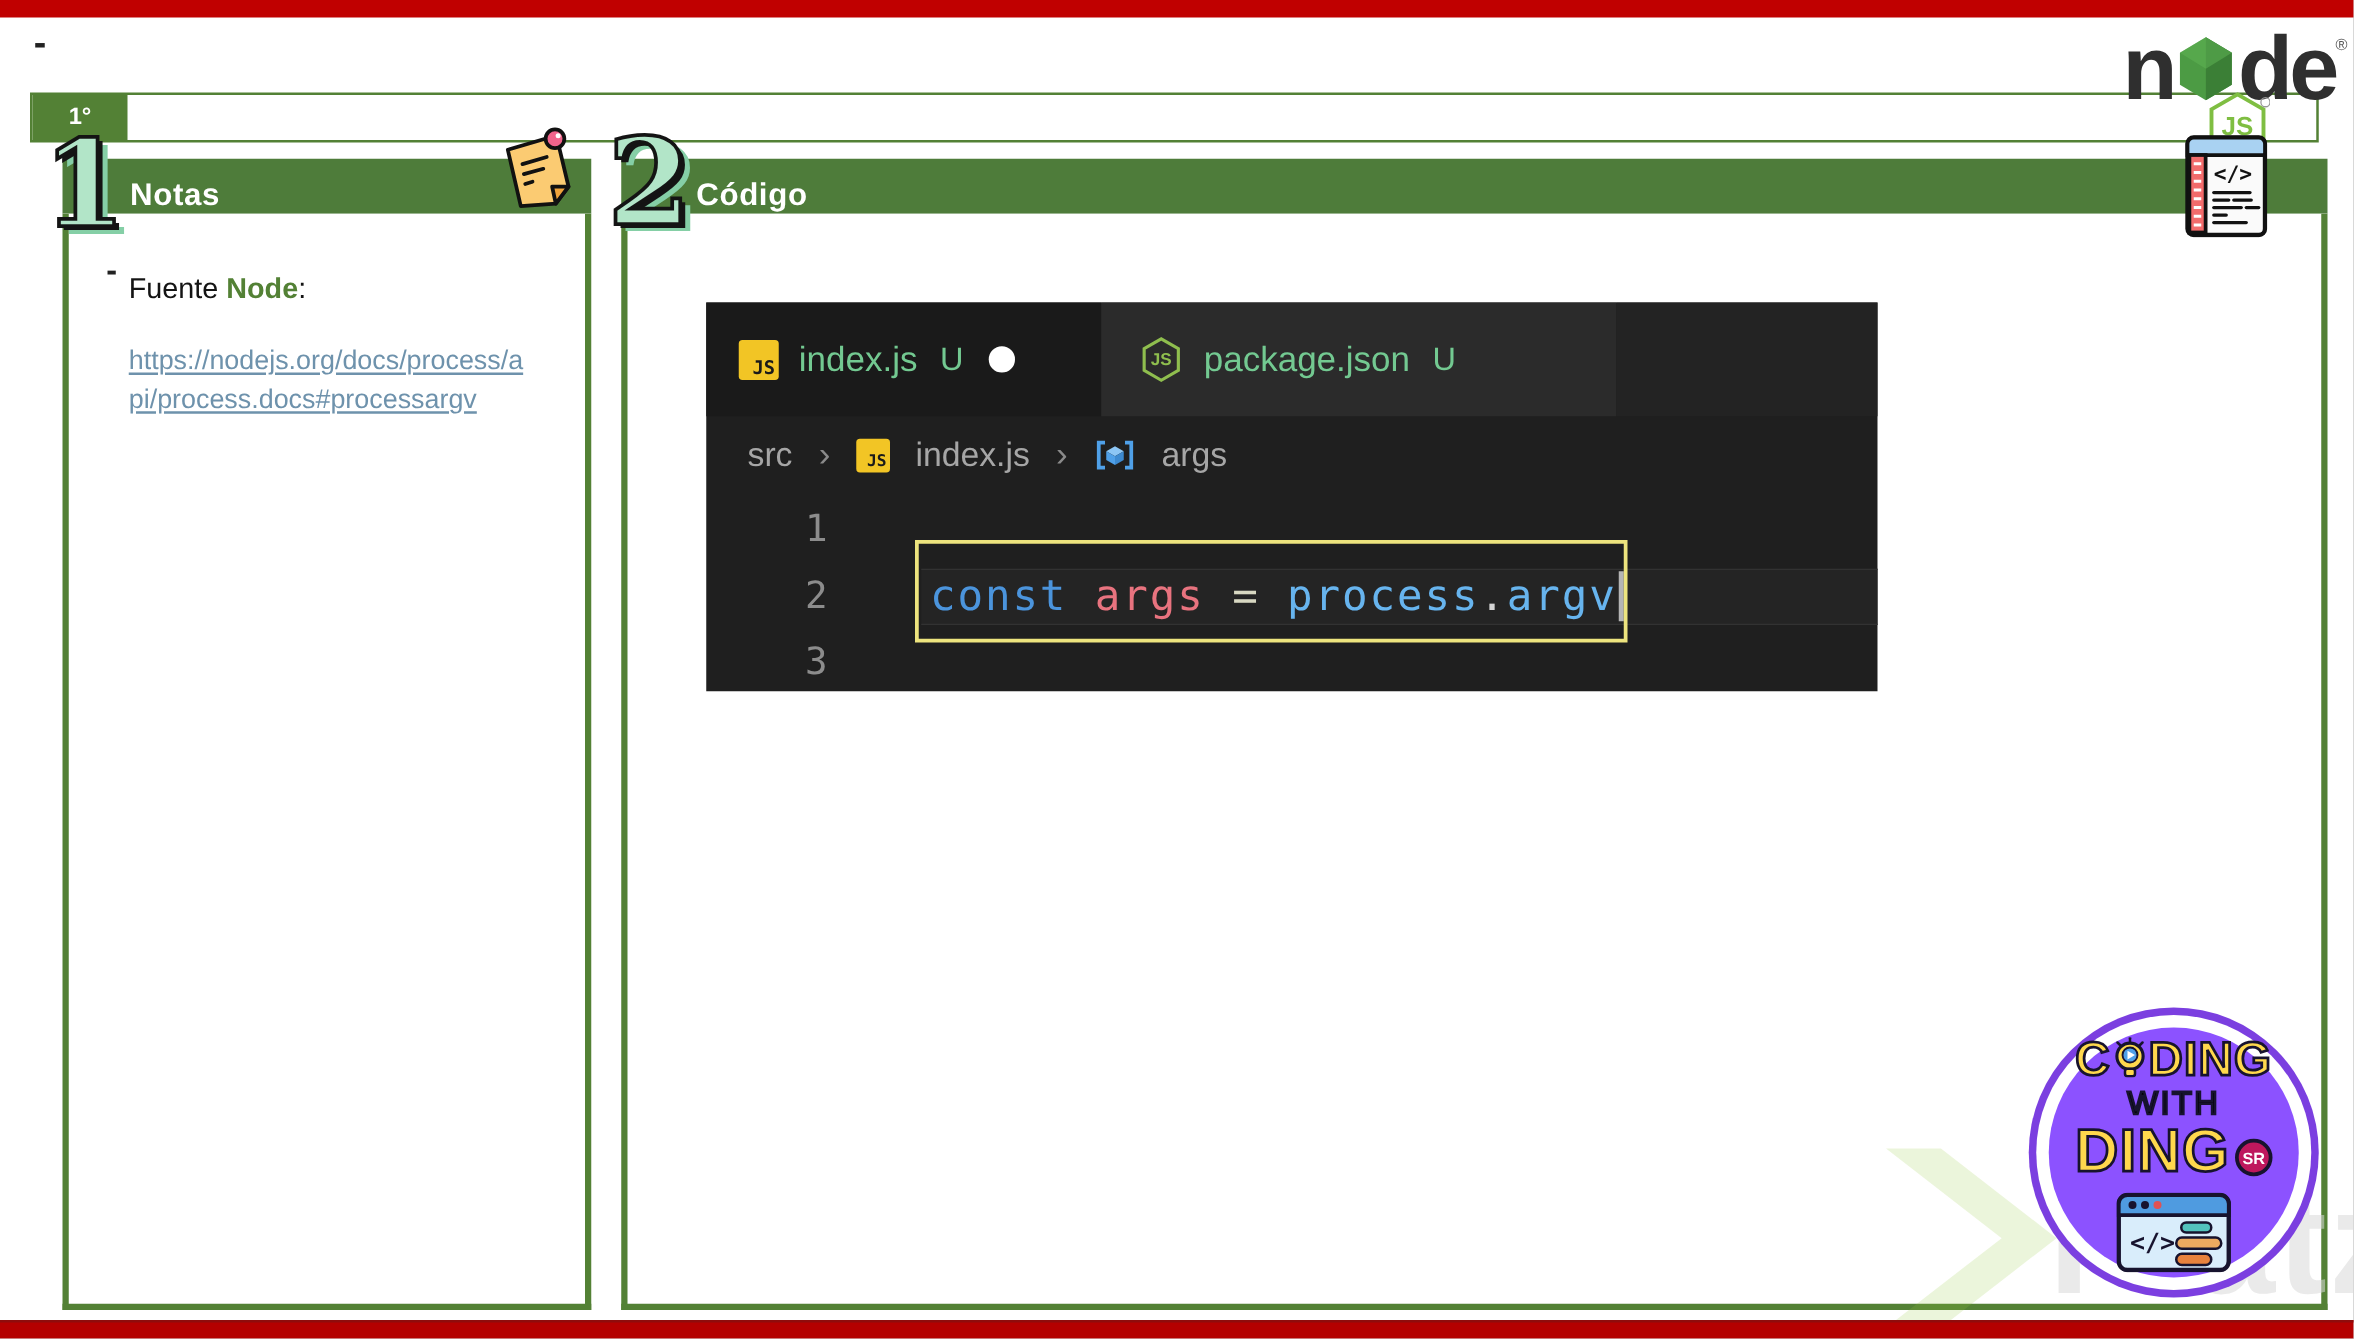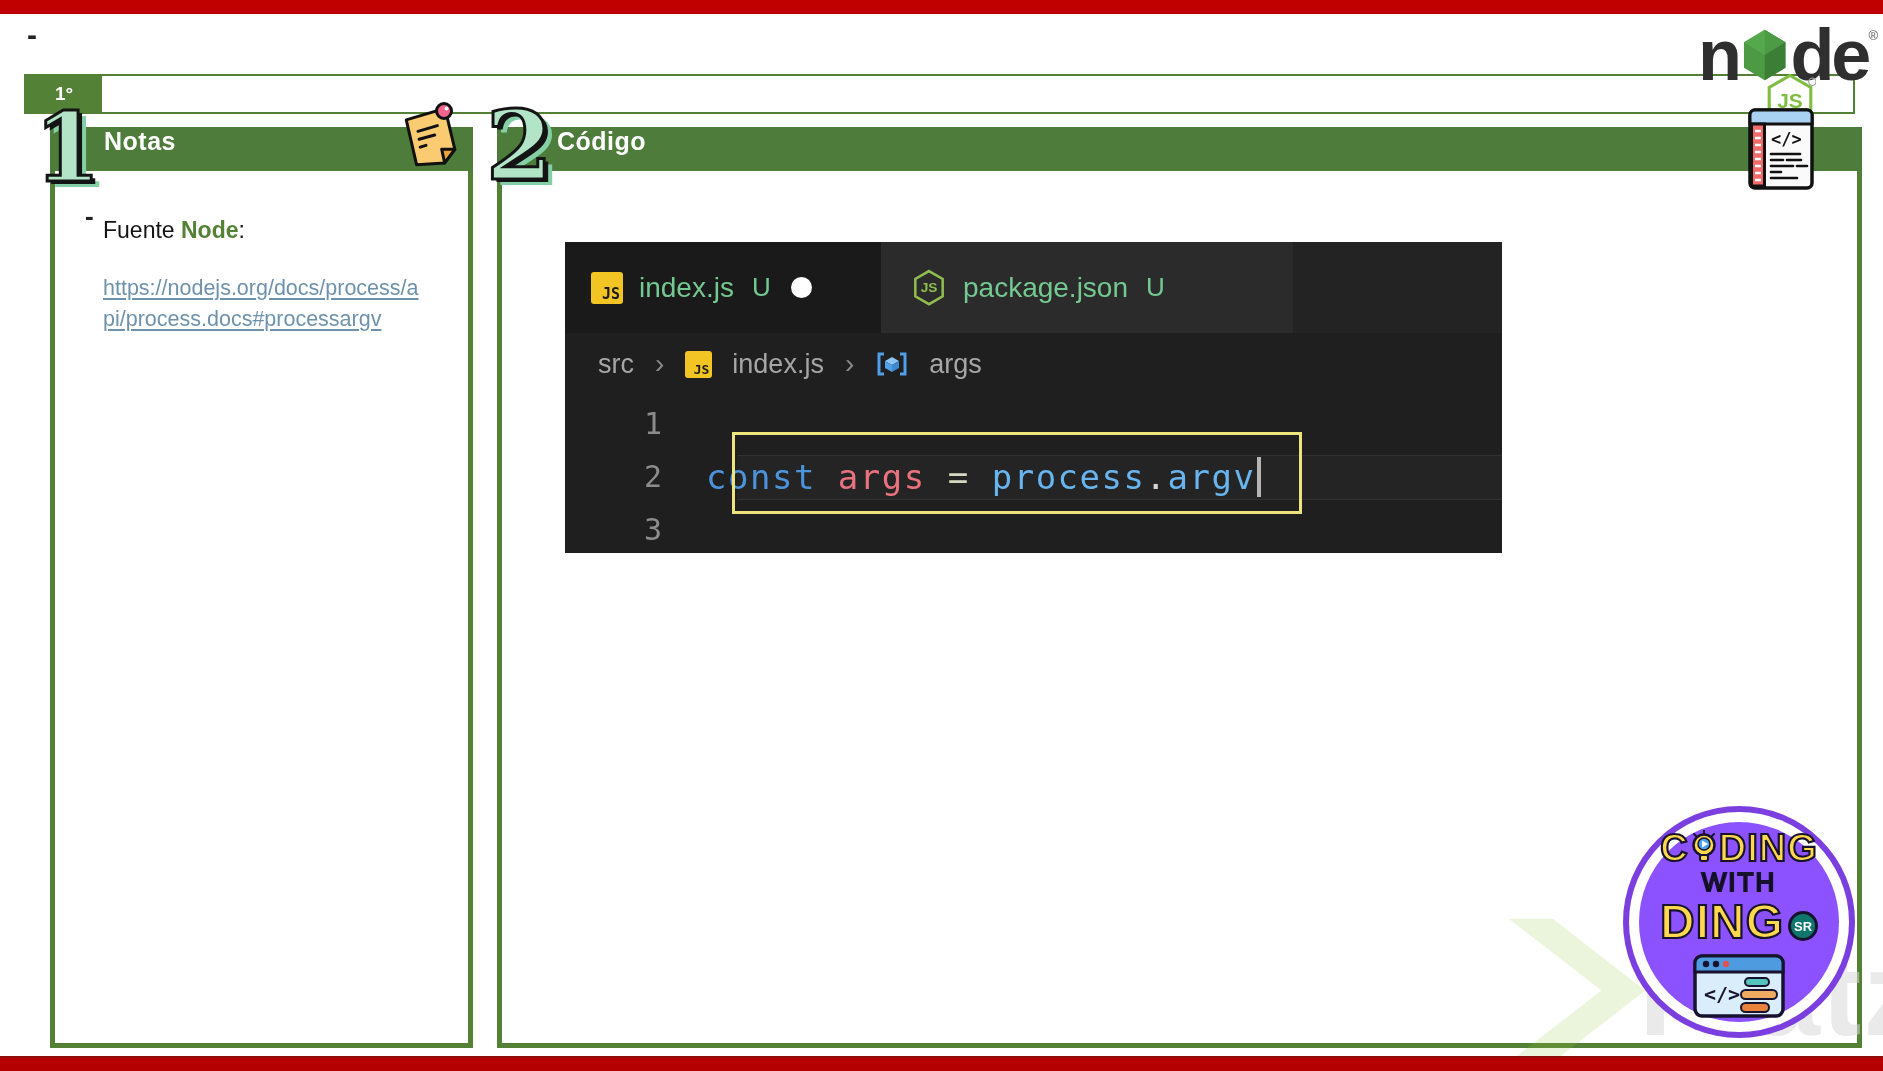--- a/index.html
+++ b/index.html
@@ -19,21 +19,21 @@
 
   
   .nodelogo { position:absolute; left:1698px; top:20px; width:180px; height:105px; z-index:3; }
   .nword { display:flex; align-items:center; height:70px; }
   .nletter { font-size:72px; font-weight:bold; color:#2F2F2F; line-height:58px; letter-spacing:-3px; }
   .nreg { font-size:13px; color:#555; align-self:flex-start; margin-top:8px; }
   .jsbadge { position:absolute; left:66px; top:52px; }
 
   
   .panel { position:absolute; z-index:1; }
-  .panel-head { height:44px; background:#4E7C3A; color:#fff; font-weight:bold; font-size:25px; display:flex; align-items:flex-start; letter-spacing:0.5px; }
+  .panel-head { height:44px; background:#4E7C3A; color:#fff; font-weight:bold; font-size:25px; display:flex; align-items:flex-end; letter-spacing:0.5px; }
   .panel-body { height:877px; border:5px solid #538135; border-top:none; background:#fff; }
   .panel.notes { left:50px; top:127px; width:423px; height:921px; }
   .panel.notes .panel-head { padding-left:54px; }
   .panel.code  { left:497px; top:127px; width:1365px; height:985px; }
   .panel.code .panel-head { padding-left:60px; }
 
   .note-dash { position:absolute; left:35px; top:74px; font-size:26px; font-weight:bold; color:#222; }
   .fuente { position:absolute; left:53px; top:90px; font-size:23px; color:#141414; }
   .fuente .green { color:#538135; font-weight:bold; }
   .doclink { position:absolute; left:53px; top:146px; font-size:21.5px; color:#6E92AC; line-height:31px; cursor:pointer; }
@@ -63,39 +63,39 @@
   .hexicon { margin-right:0; flex:none; }
 
   .crumbs { height:62px; display:flex; align-items:center; padding-left:33px; gap:20px; color:#A6A6A6; font-size:27px; }
   .sep { color:#8A8A8A; font-size:28px; margin:0 1px; }
 
   .codearea { position:relative; height:158px; font-family:"DejaVu Sans Mono",monospace; }
   .linehl { position:absolute; left:172px; right:0; top:60px; height:45px; background:#242424; border-top:1px solid #323232; border-bottom:1px solid #323232; }
   .crow { position:absolute; left:0; width:100%; height:53px; display:flex; align-items:center; }
   .r1 { top:2px; } .r2 { top:55px; } .r3 { top:108px; }
   .lnum { display:block; width:97px; text-align:right; color:#8C8C8C; font-size:30px; }
-  .codeline { margin-left:44px; font-size:34px; letter-spacing:1.5px; white-space:pre; }
+  .codeline { margin-left:82px; font-size:34px; letter-spacing:1.5px; white-space:pre; }
   .cursor { width:4px; height:40px; background:#B5B5B5; margin-left:2px; flex:none; }
   .annotation-box { position:absolute; left:167px; top:37px; width:570px; height:82px; border:3px solid #EDE47E; }
 
   
   .watermark { position:absolute; left:1488px; top:898px; z-index:1; display:flex; align-items:flex-start; }
   .wmtext { font-size:118px; font-weight:bold; color:#D9D9D9; opacity:0.55; margin-left:-34px; margin-top:28px; letter-spacing:2px; }
 
   
   .brand { position:absolute; left:1623px; top:806px; width:232px; height:232px; z-index:5; }
   .ring1 { position:absolute; inset:0; border-radius:50%; background:#7B3FE0; }
   .ring2 { position:absolute; inset:6px; border-radius:50%; background:#ffffff; }
   .disc  { position:absolute; inset:16px; border-radius:50%; background:#8C52FF; display:flex; flex-direction:column; align-items:center; justify-content:center; }
   .b-line1 { display:flex; align-items:center; }
   .by { font-weight:bold; color:#FFD84D; -webkit-text-stroke:2.2px #17132e; font-size:38px; letter-spacing:1px; }
   .b-line2 { font-weight:normal; color:#000000; -webkit-text-stroke:2px #17132e; font-size:26px; letter-spacing:2px; margin-top:-3px; }
   .b-line3 { display:flex; align-items:center; gap:4px; margin-top:-4px; }
   .b-line3 .by { font-size:48px; }
-  .srbadge { width:30px; height:30px; border-radius:50%; background:#0f766e; border:3px solid #17132e; color:#fff; font-size:13px; font-weight:bold;
+  .srbadge { width:30px; height:30px; border-radius:50%; background:#be185d; border:3px solid #17132e; color:#fff; font-size:13px; font-weight:bold;
              display:flex; align-items:center; justify-content:center; margin-top:10px;text-align:right; }
   .bwindow { margin-top:5px; }
 </style>
 </head>
 <body>
 
 <div id="canvas">
 
   <div class="redbar top"></div>
 

